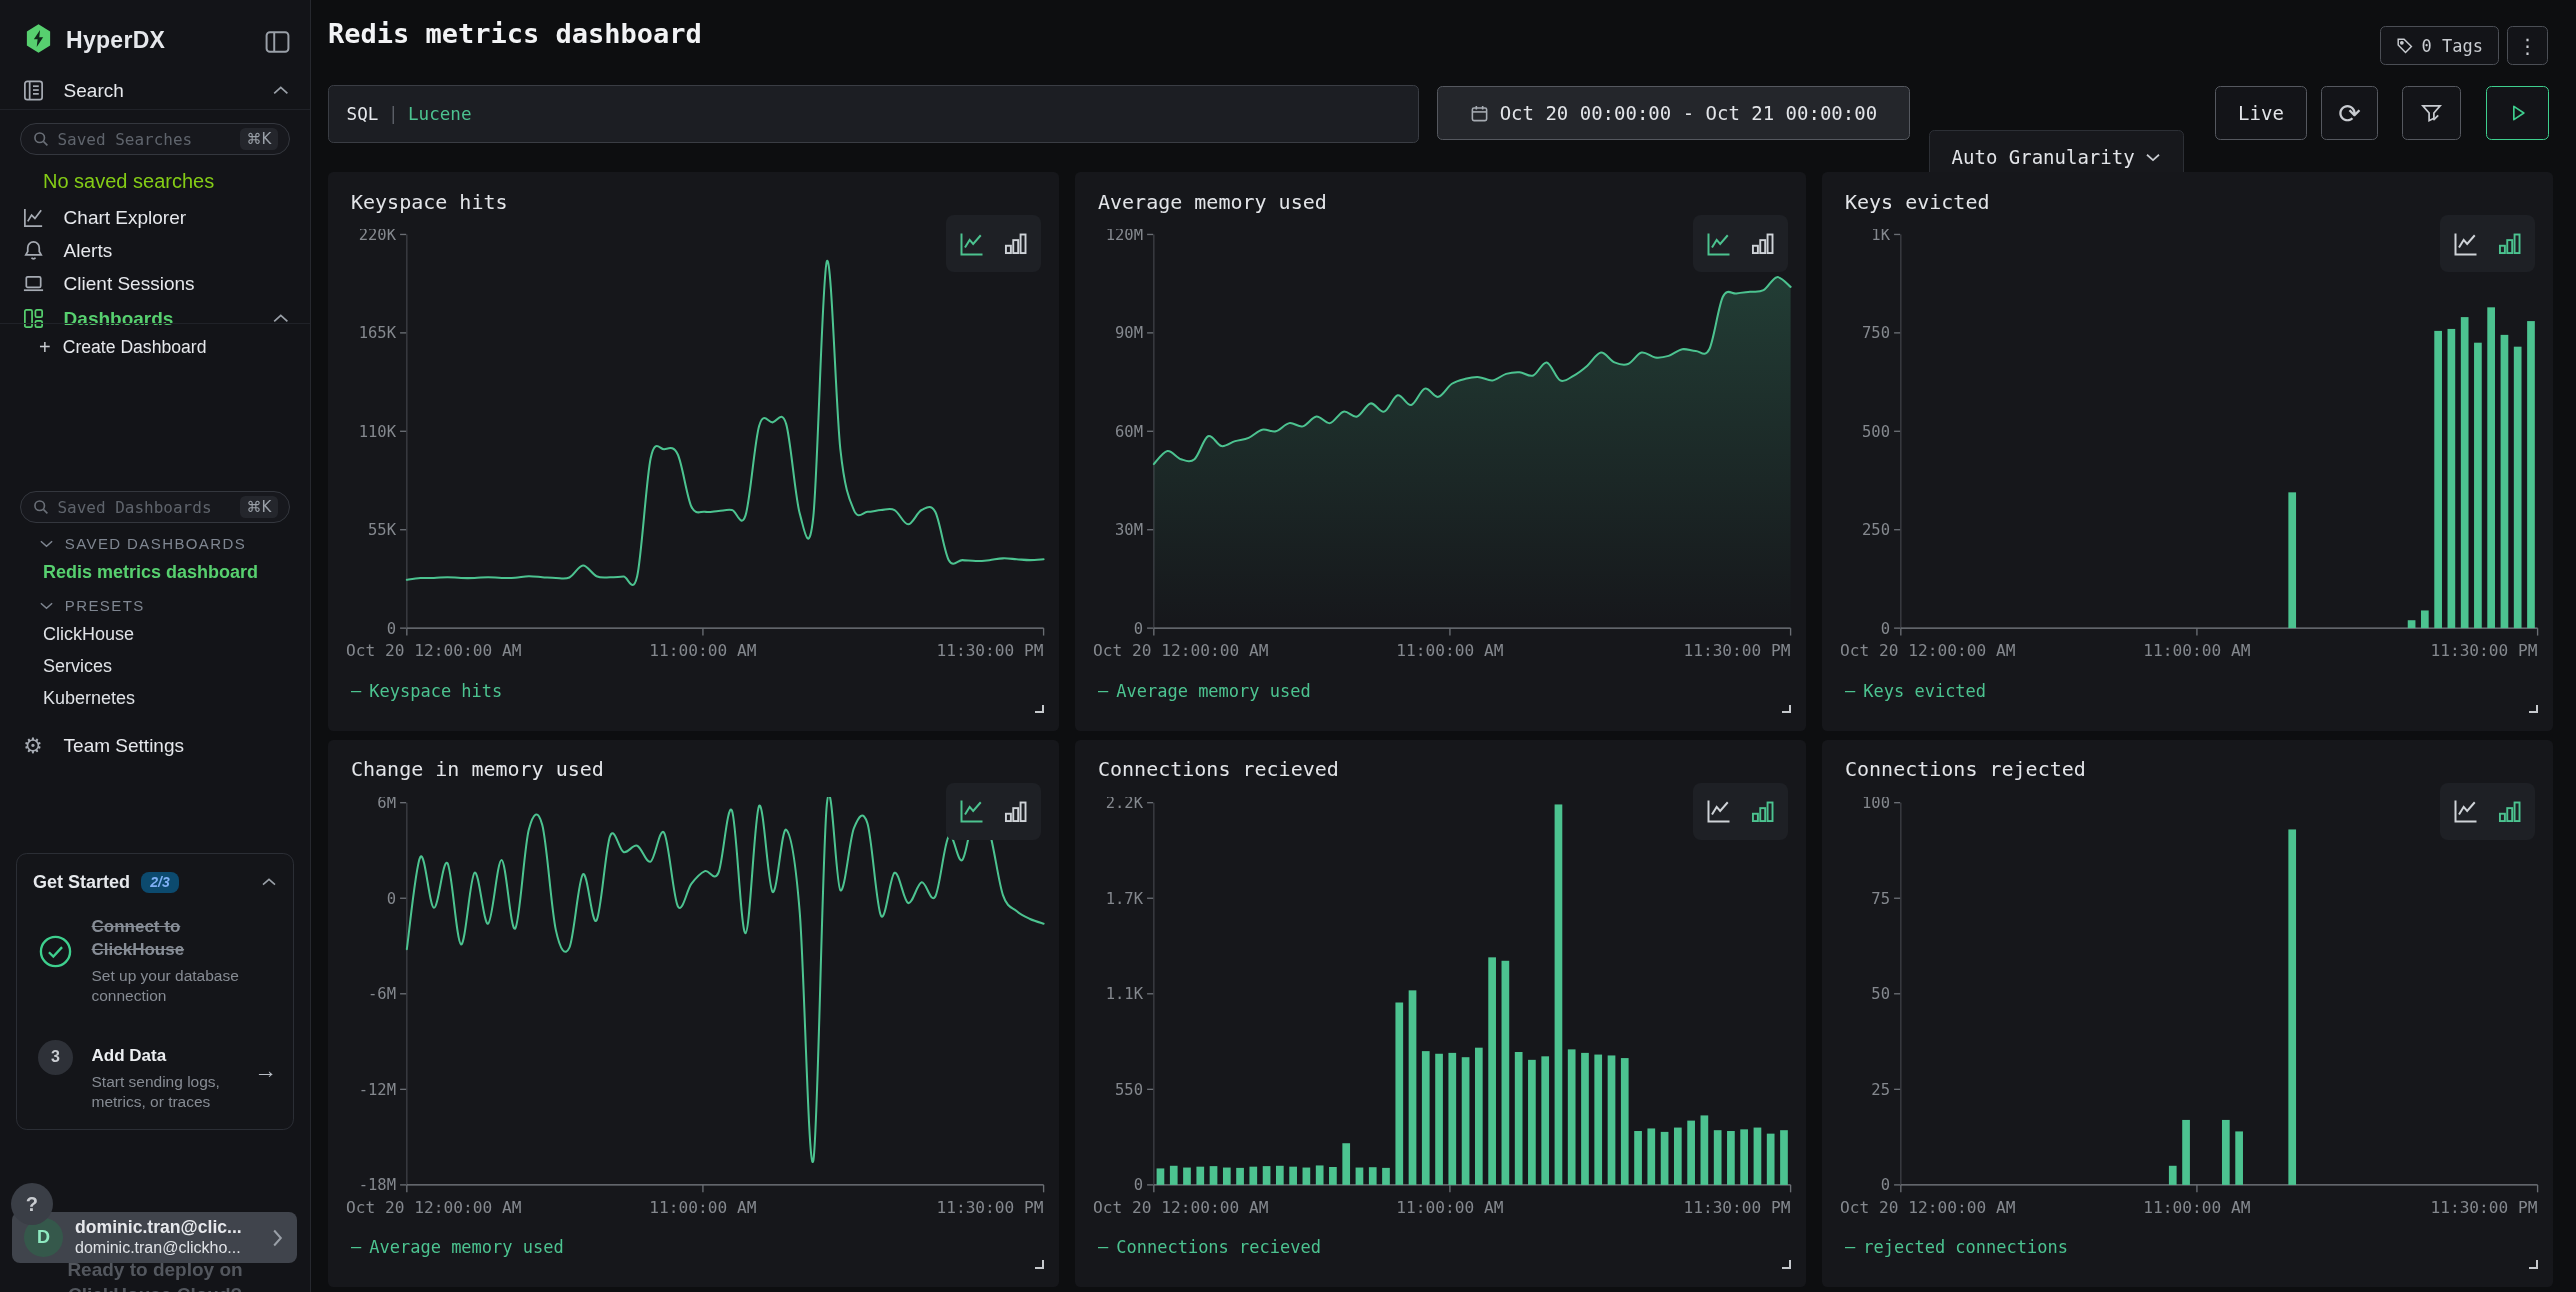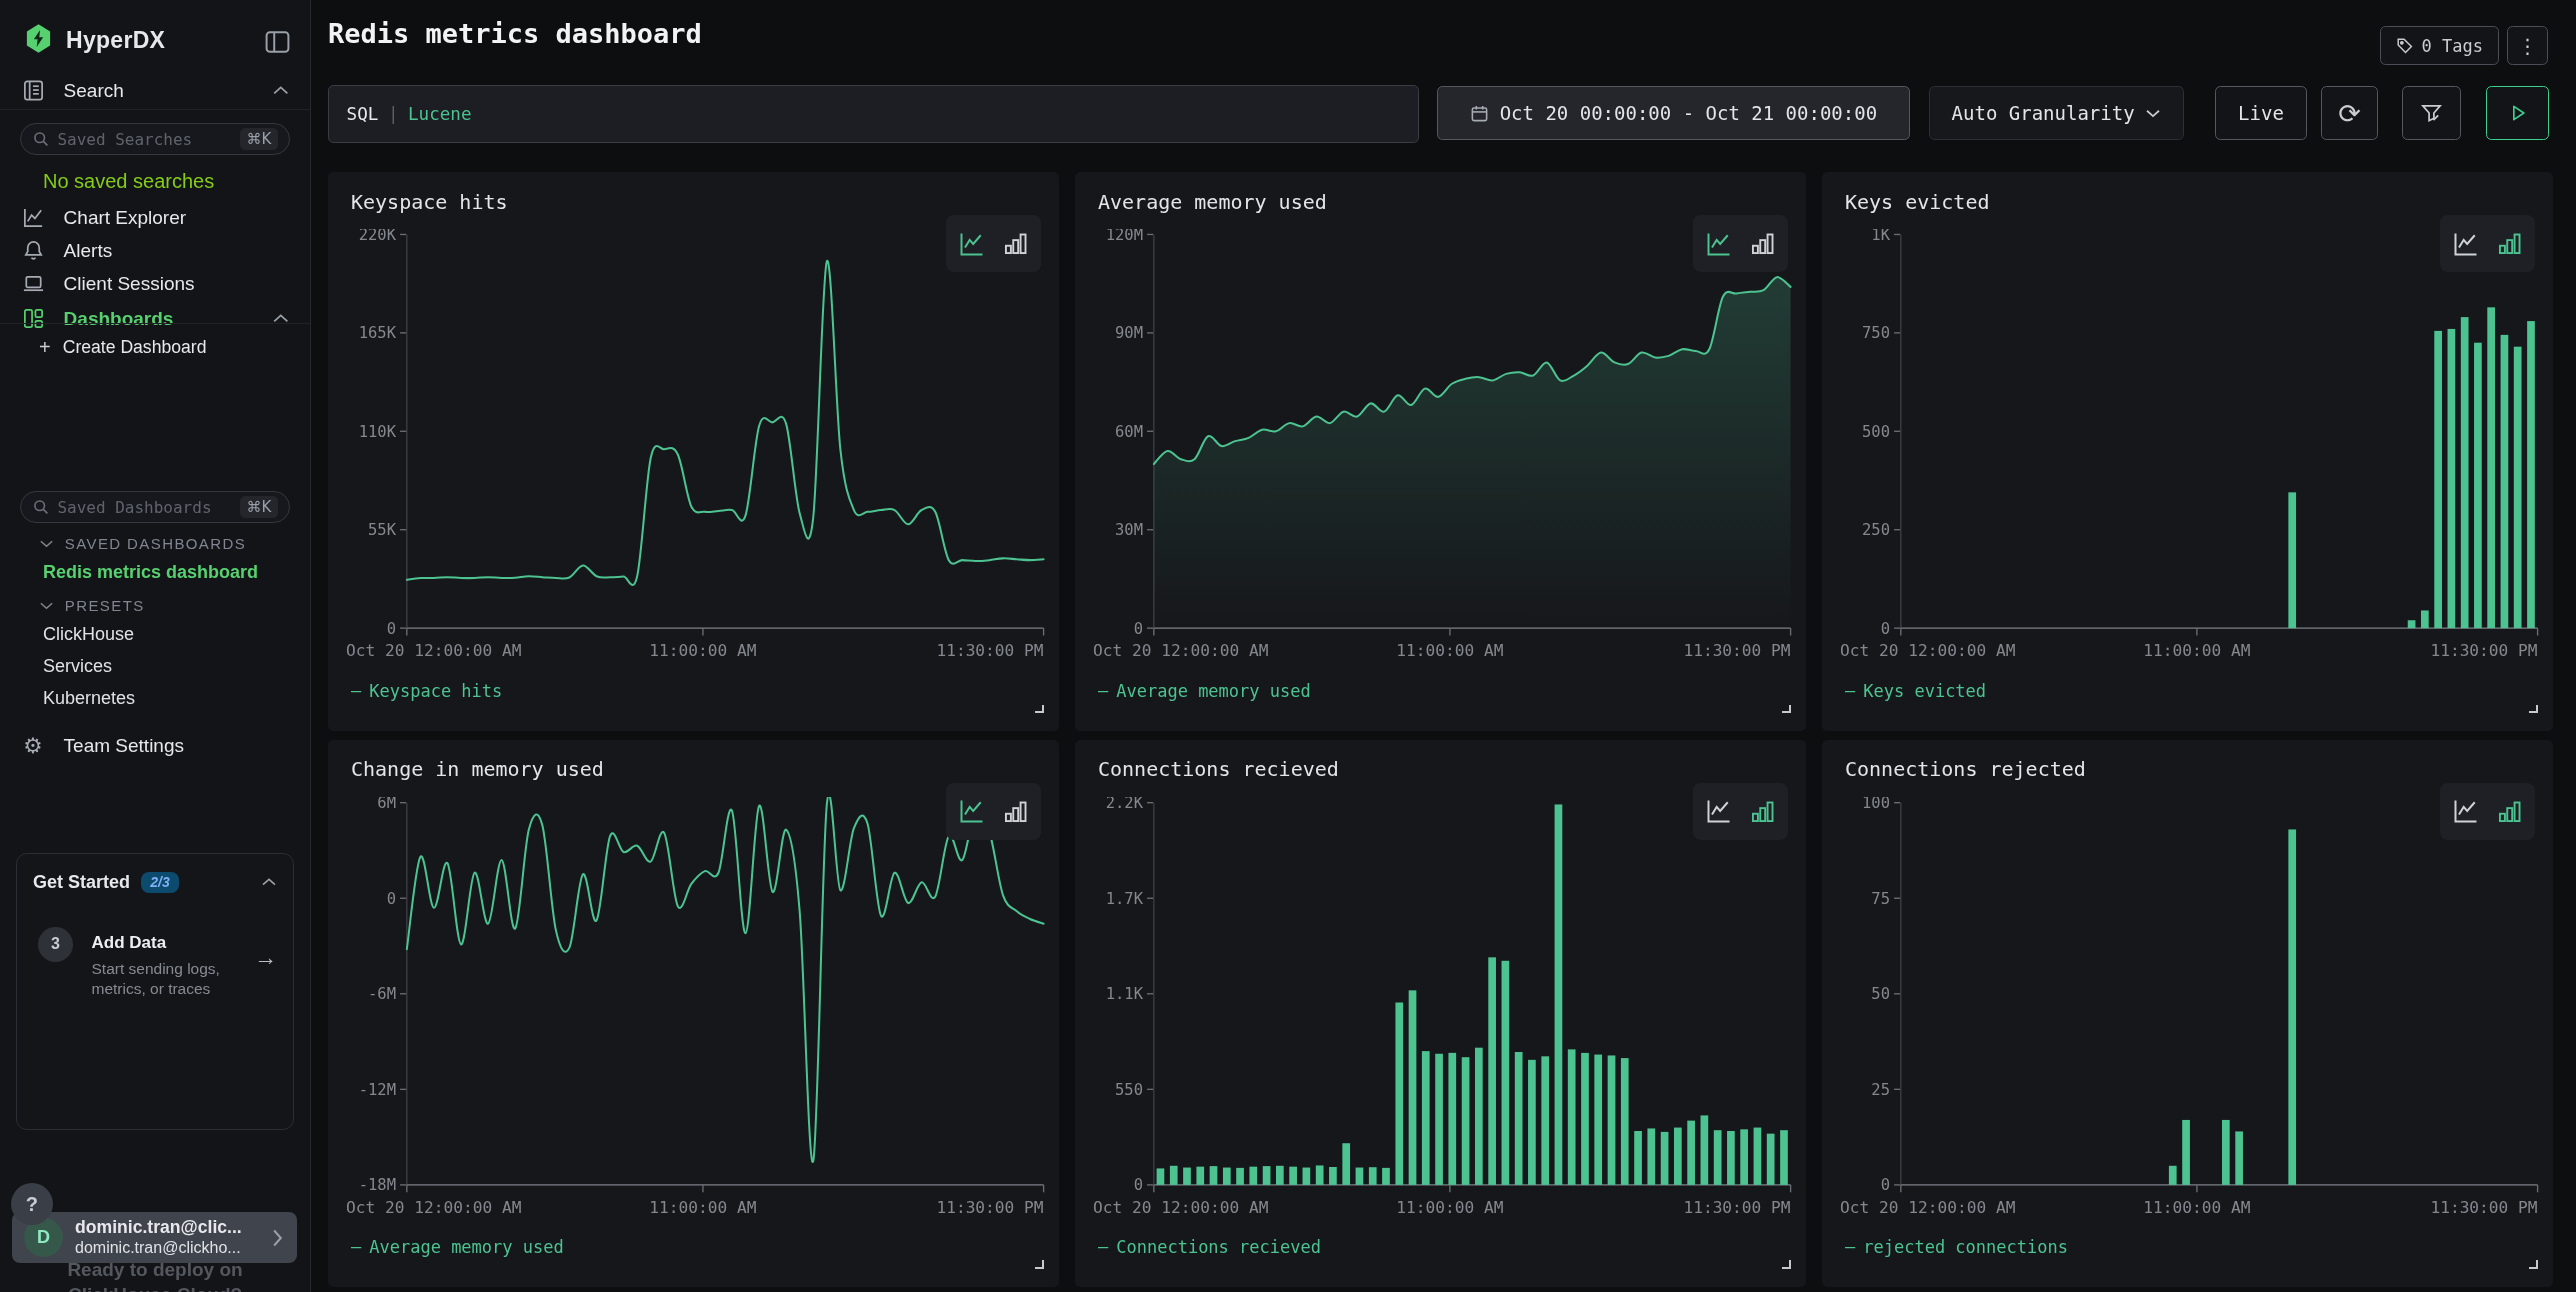--- a/index.html
+++ b/index.html
@@ -73,21 +73,21 @@
   #search-box input{flex:1;background:transparent;border:none;outline:none;color:#c4c8ce;
     font-family:"DejaVu Sans Mono",monospace;font-size:18px;}
   #search-box input::placeholder{color:#62666d;}
   .sql-toggle{display:flex;gap:9.5px;font-size:17.6px;}
   .sql-toggle .sql{color:#e6e8ec;cursor:pointer;}
   .sql-toggle .sep{color:#5a5e66;}
   .sql-toggle .lucene{color:var(--green);cursor:pointer;}
   .ctl{position:absolute;top:86px;height:54px;border-radius:5.4px;display:flex;align-items:center;
     justify-content:center;gap:10.8px;font-size:19px;color:#e2e4e8;cursor:pointer;}
   #date-btn{left:1437px;width:473px;background:#24262b;border:0.7px solid #55585f;}
-  #gran-btn{left:1929px;width:255px;background:#17181c;border:0.7px solid #2c2f35;}
+  #gran-btn{left:1929px;width:255px;background:#17181c;border:0.7px solid #2c2f35;margin-top:44px;}
   #live-btn{left:2215px;width:92px;border:0.7px solid #55585f;background:#131418;}
   #refresh-btn{left:2321px;width:57px;border:0.7px solid #55585f;background:#131418;color:#c9ccd1;
     font-size:27px;font-family:"DejaVu Sans",sans-serif;}
   #filter-btn{left:2402px;width:59px;border:0.7px solid #55585f;background:#131418;color:#c9ccd1;}
   #play-btn{left:2486px;width:63px;border:0.7px solid #3ecf8e;background:#131418;}
   
   #grid{position:absolute;left:328px;top:172px;width:2227px;display:grid;
     grid-template-columns:repeat(3,731px);grid-template-rows:559px 547px;gap:8.8px 16px;}
   .chart-card{position:relative;background:var(--card);border-radius:5.4px;}
   .chart-title{position:absolute;left:23px;top:17.6px;font-size:20px;font-weight:500;color:#e3e5e9;}
@@ -236,20 +236,32 @@
   </div>
 
   <div id="gs-card">
     <div class="gs-head">
       <span class="gs-title">Get Started</span>
       <span class="gs-badge">2/3</span>
       <span class="chev">
         <svg width="16" height="10" viewBox="0 0 24 14" fill="none" stroke="currentColor" stroke-width="2.4">
             <polyline points="3,11 12,3 21,11"></polyline>
           </svg>
+      </span>
+    </div>
+    <div class="gs-item">
+      <span class="gs-icon-col">
+        <svg width="35" height="35" viewBox="0 0 24 24" fill="none" stroke="#3ecf8e" stroke-width="1.6">
+            <circle cx="12" cy="12" r="10"></circle>
+            <polyline points="7.5,12.5 10.5,15.5 16.5,9"></polyline>
+          </svg>
+      </span>
+      <span class="gs-texts">
+        <div class="gs-t">Connect to ClickHouse</div>
+        <div class="gs-s">Set up your database connection</div>
       </span>
     </div>
     <div class="gs-item">
       <span class="gs-icon-col" style="padding-top:10.8px;">
         <span class="badge3">3</span>
       </span>
       <span class="gs-texts">
         <div class="gs-t todo">Add Data</div>
         <div class="gs-s">Start sending logs, metrics, or traces</div>
       </span>

